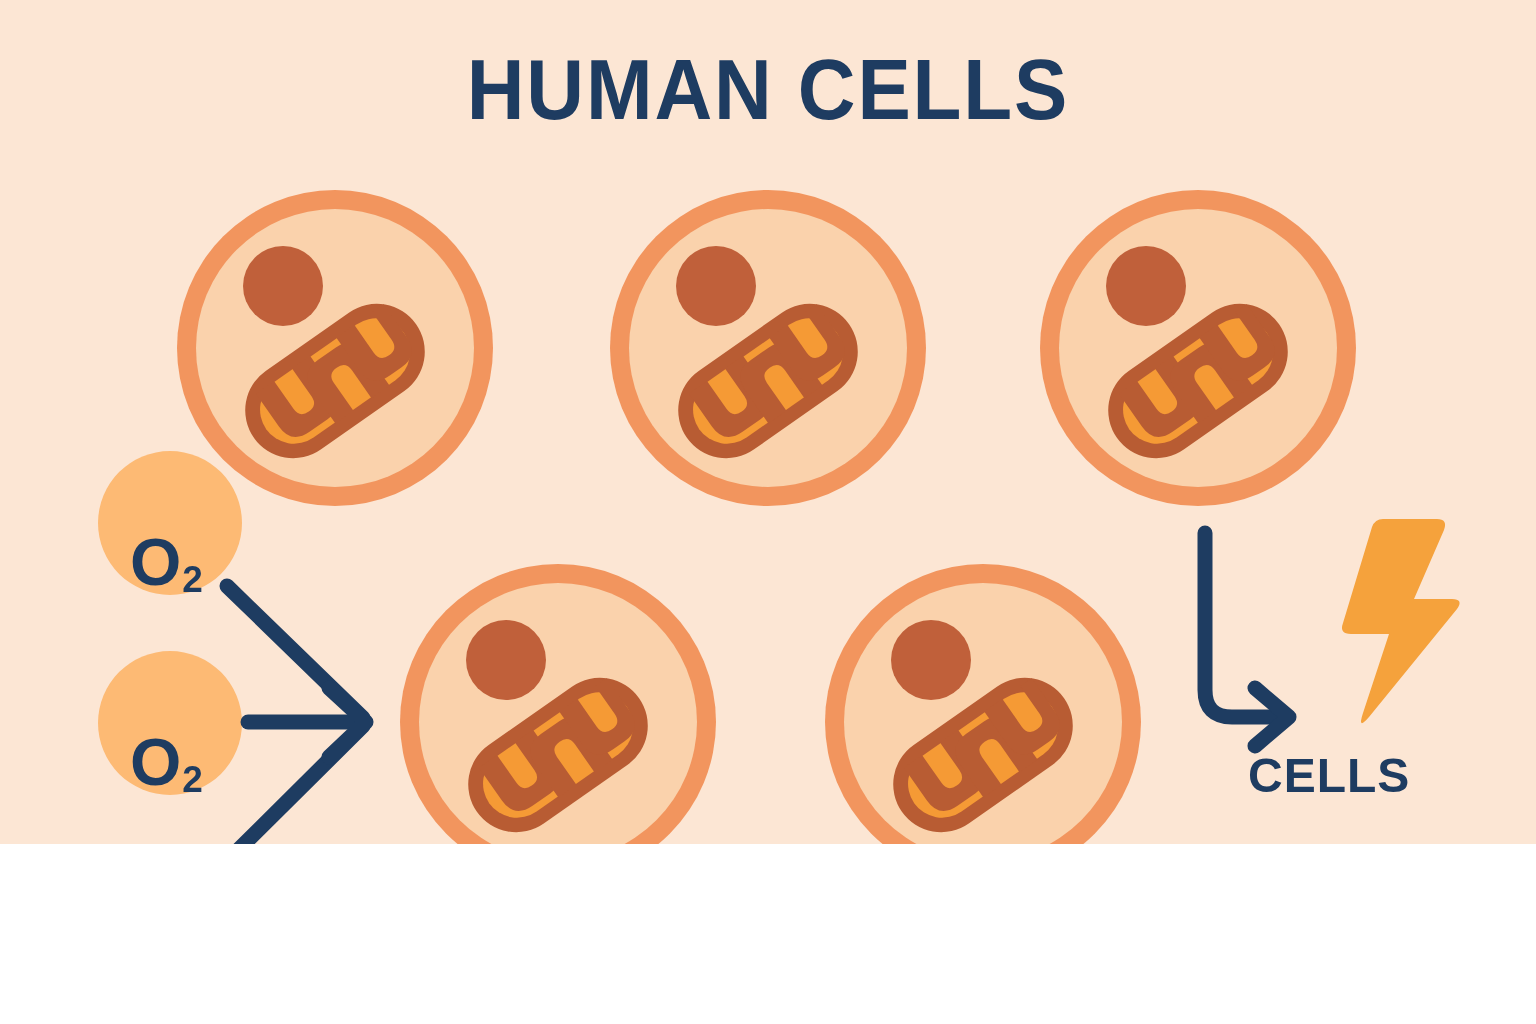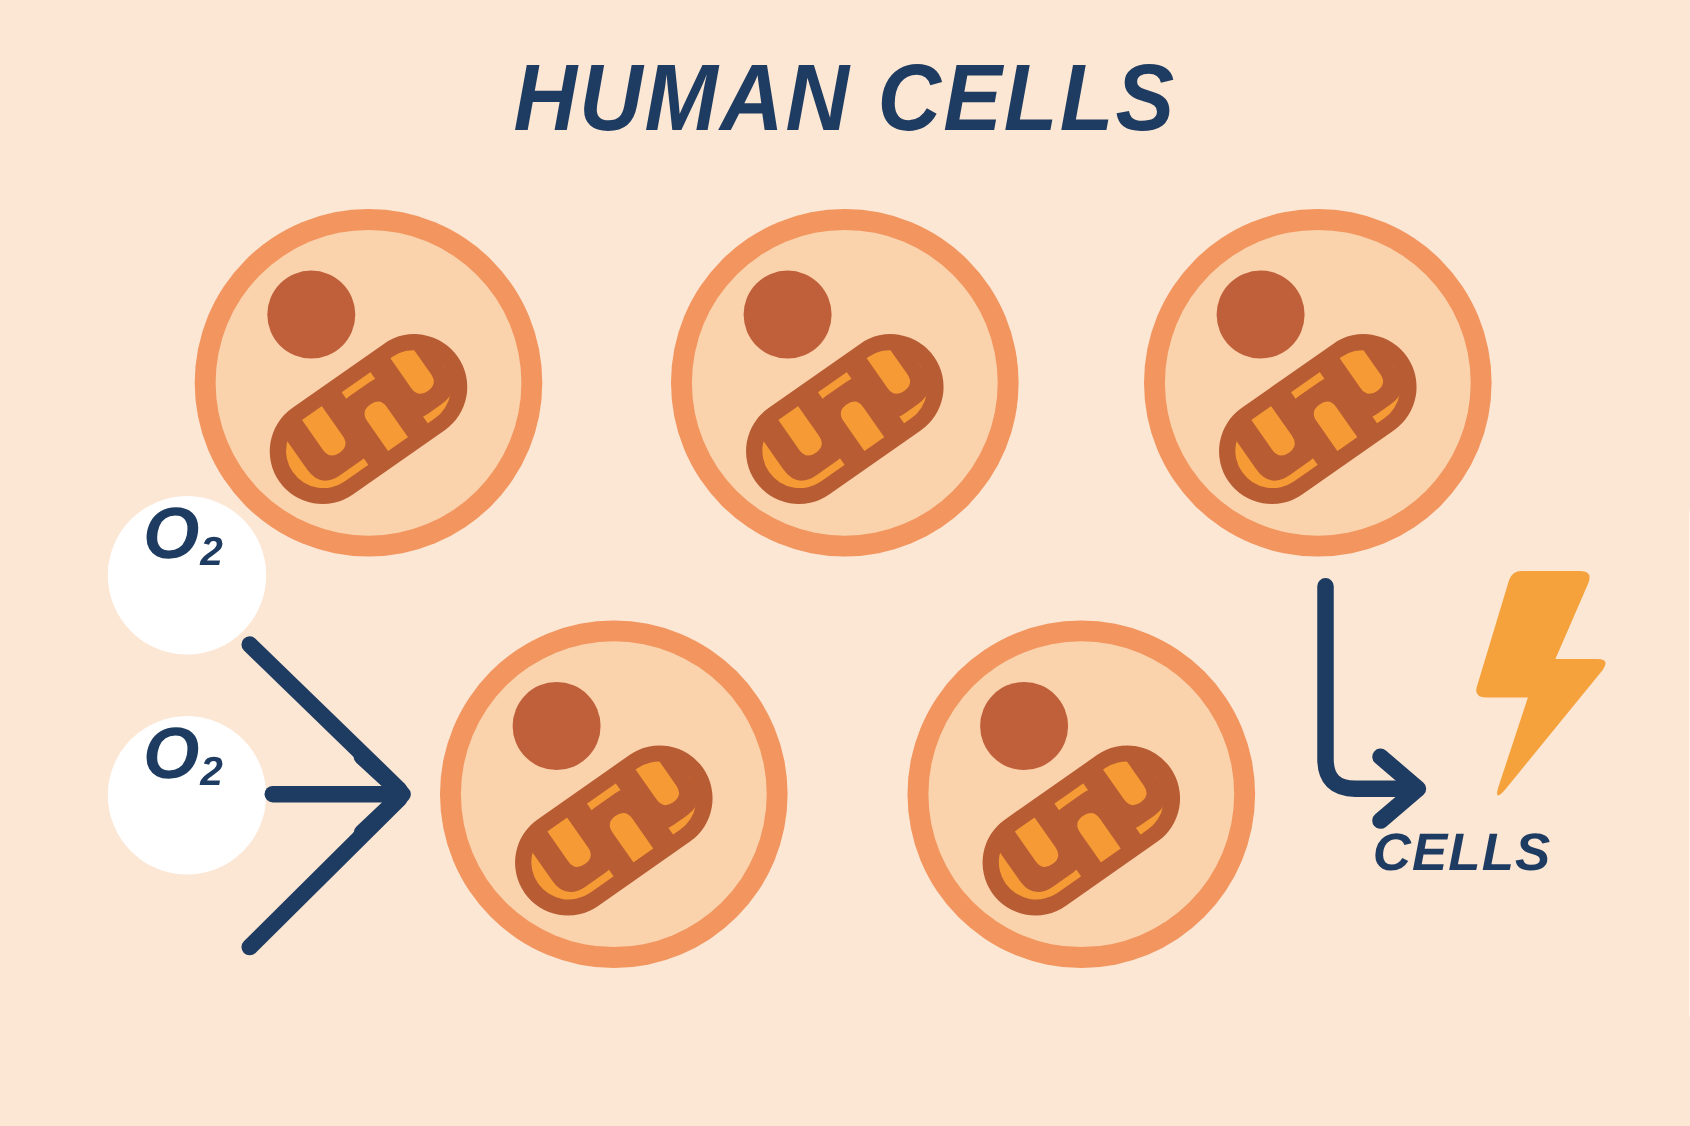--- a/index.html
+++ b/index.html
@@ -3,25 +3,24 @@
 <meta charset="utf-8">
 <style>
   html, body {
     margin: 0;
     padding: 0;
     background: #ffffff;
   }
   #scene {
     position: relative;
     width: 1536px;
-    height: 1024px;
+    height: 844px;
     overflow: hidden;
     background: #FCE6D4;
     font-family: "Liberation Sans", sans-serif;
-    font-style: italic;
   }
 
   
   #title {
     position: absolute;
     left: 0;
     top: 46px;
     width: 1536px;
     text-align: center;
     font-family: "Liberation Sans", sans-serif;
@@ -69,23 +68,23 @@
   .cell {
     position: absolute;
     border-radius: 50%;
   }
   .cell-svg { display: block; }
 
   
   .o2 {
     position: absolute;
     border-radius: 50%;
-    background: #ffffff;
+    background: #fdba74;
     display: flex;
-    align-items: flex-start;
+    align-items: flex-end;
     justify-content: center;
   }
   .o2-text {
     color: #1E3C61;
     font-family: "Liberation Sans", sans-serif;
     font-weight: bold;
     font-size: 66px;
     line-height: 1;
     display: inline-block;
     transform: translateX(-4px);

